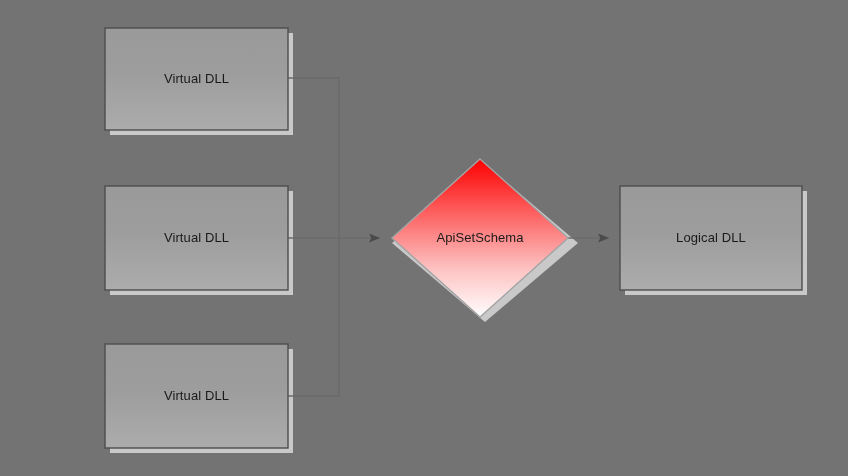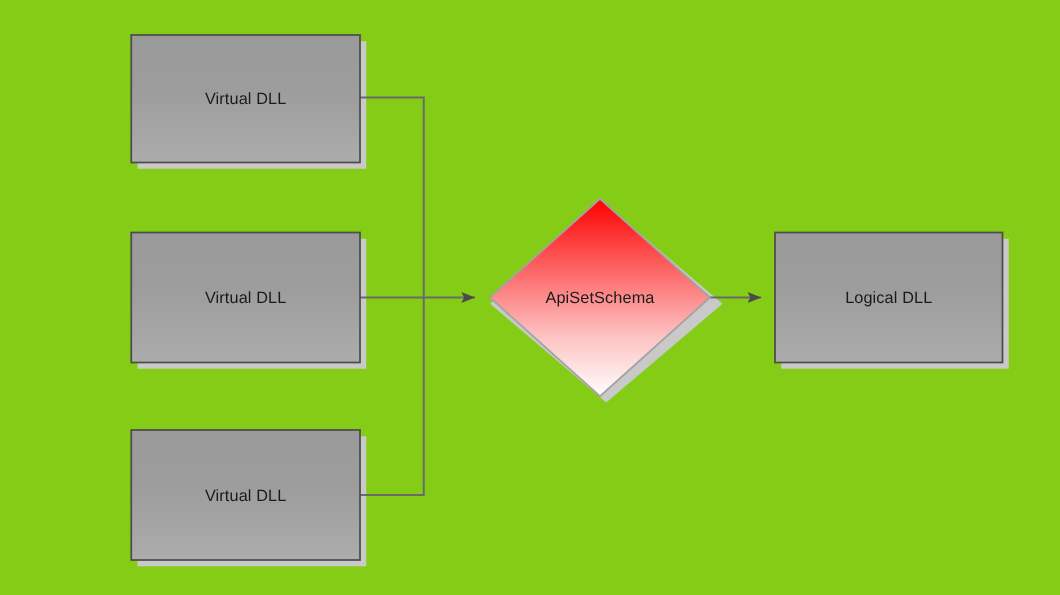--- a/index.html
+++ b/index.html
@@ -8,21 +8,21 @@
     padding: 0;
     background: #ffffff;
   }
   body {
     font-family: "Liberation Sans", sans-serif;
   }
   #canvas {
     position: relative;
     width: 848px;
     height: 476px;
-    background: #84cc16;
+    background: #737373;
     overflow: hidden;
   }
   svg#diagram {
     position: absolute;
     left: 0;
     top: 0;
     width: 848px;
     height: 476px;
     display: block;
   }

